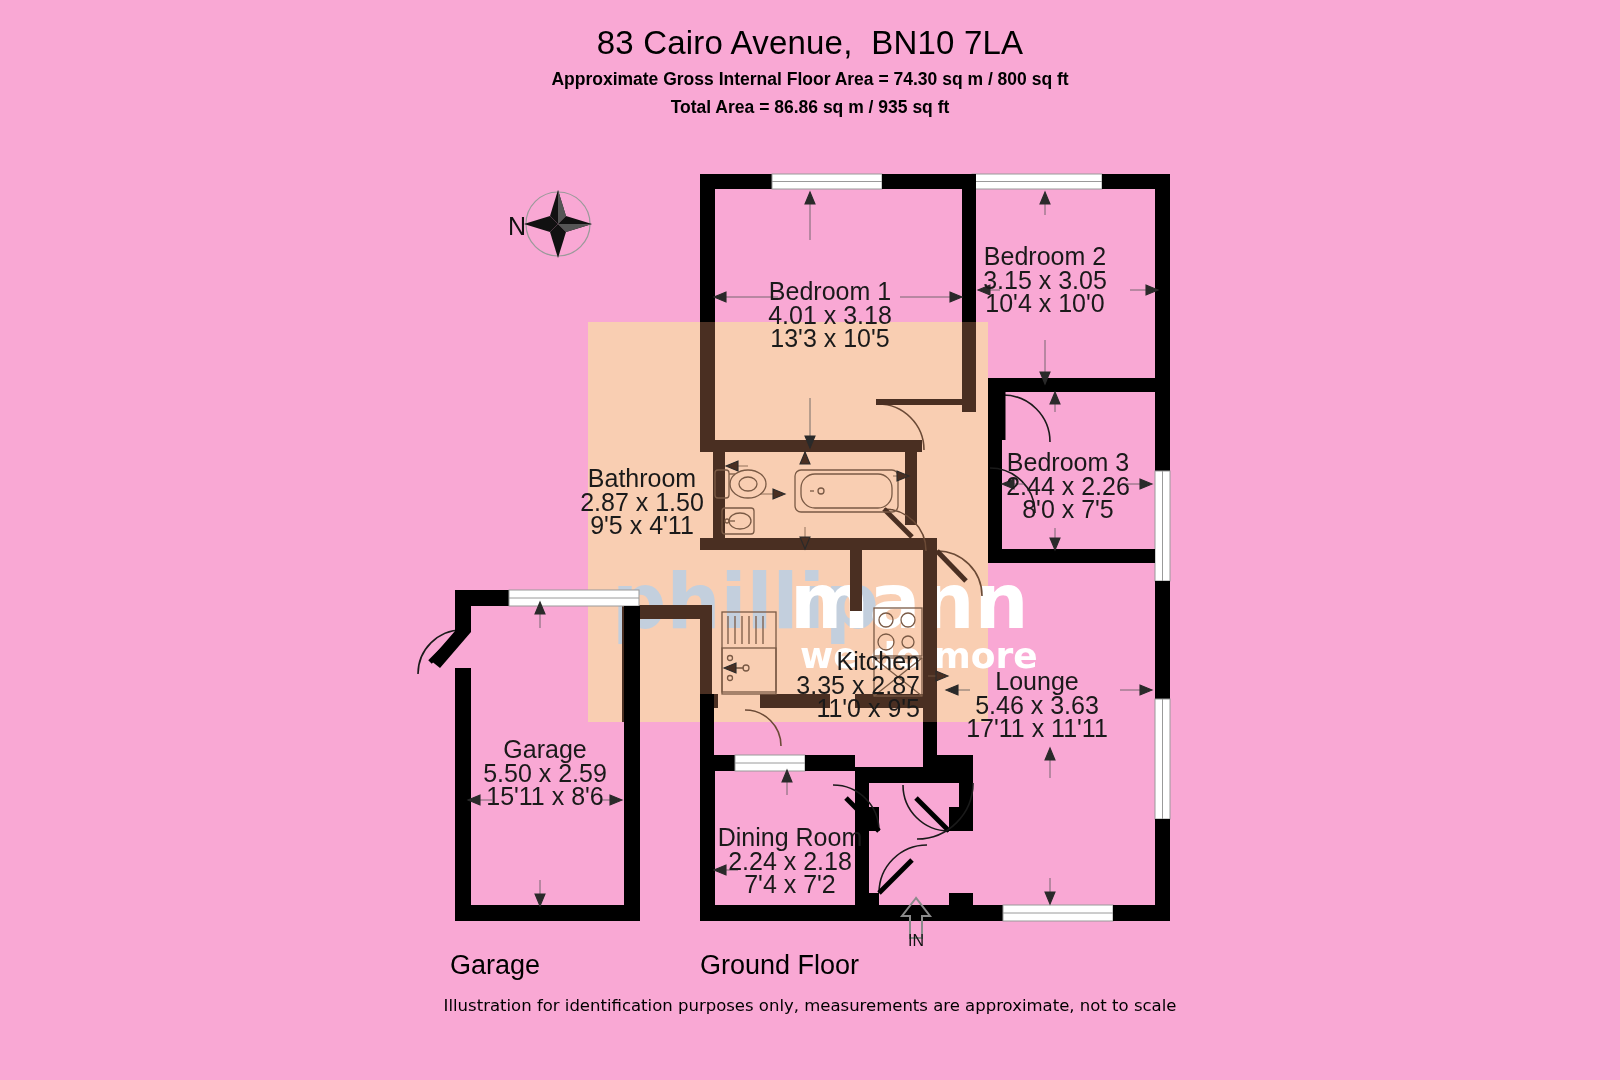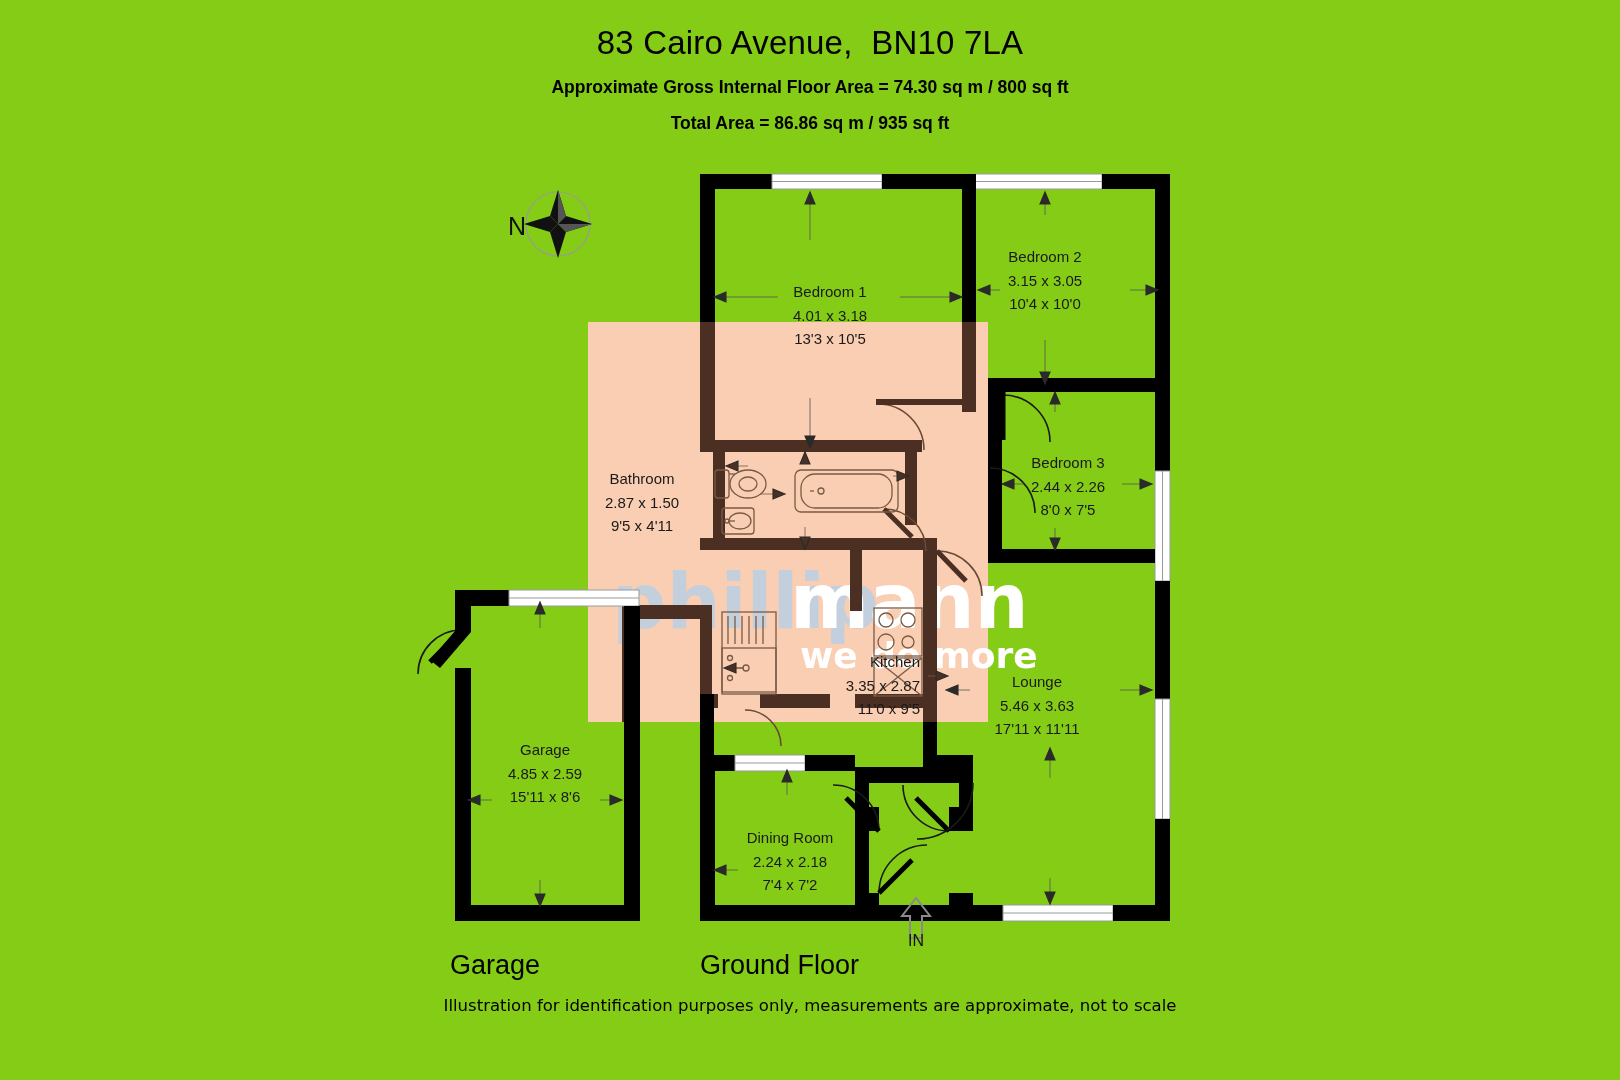--- a/index.html
+++ b/index.html
@@ -13,21 +13,21 @@
     height: 1080px;
     position: relative;
     font-family: "Liberation Sans", sans-serif;
     overflow: hidden;
   }
   #root {
     position: absolute;
     left: 0; top: 0;
     width: 1620px;
     height: 1080px;
-    background: #84cc16;
+    background: #f9a8d4;
   }
 
   
   .header {
     position: absolute;
     left: 0;
     top: 22px;
     width: 1620px;
     text-align: center;
   }
@@ -37,21 +37,21 @@
     color: #000;
     letter-spacing: 0.2px;
     line-height: 42px;
     white-space: pre;
   }
   .subline {
     font-size: 17.5px;
     font-weight: bold;
     color: #000;
     line-height: 26px;
-    margin-top: 10px;
+    margin-top: 2px;
   }
 
   
   .plan-caption {
     position: absolute;
     font-size: 27px;
     color: #000;
     font-weight: 400;
     white-space: nowrap;
   }
@@ -73,21 +73,21 @@
     top: 0;
     width: 1620px;
     height: 1080px;
   }
 
   
   .room-label {
     position: absolute;
     text-align: center;
     color: #1a1a1a;
-    font-size: 15px;
+    font-size: 25px;
     line-height: 23.5px;
     white-space: nowrap;
     font-family: "Liberation Sans", sans-serif;
     pointer-events: none;
   }
   .room-label .rname { display:block; }
   .room-label .rdim  { display:block; }
 
   .compass-n {
     position: absolute;
@@ -479,21 +479,21 @@
         <span class="rdim">3.35 x 2.87</span>
         <span class="rdim">11'0 x 9'5</span>
       </div>
       <div class="room-label" style="left: 927px; top: 670px; width: 220px;">
         <span class="rname">Lounge</span>
         <span class="rdim">5.46 x 3.63</span>
         <span class="rdim">17'11 x 11'11</span>
       </div>
       <div class="room-label" style="left: 435px; top: 738px; width: 220px;">
         <span class="rname">Garage</span>
-        <span class="rdim">4.85 x 2.59</span>
+        <span class="rdim">5.50 x 2.59</span>
         <span class="rdim">15'11 x 8'6</span>
       </div>
       <div class="room-label" style="left: 680px; top: 826px; width: 220px;">
         <span class="rname">Dining Room</span>
         <span class="rdim">2.24 x 2.18</span>
         <span class="rdim">7'4 x 7'2</span>
       </div>
     </div>
 
   <div class="plan-caption" id="cap-garage" style="left: 450px; top: 950px;">Garage</div>

